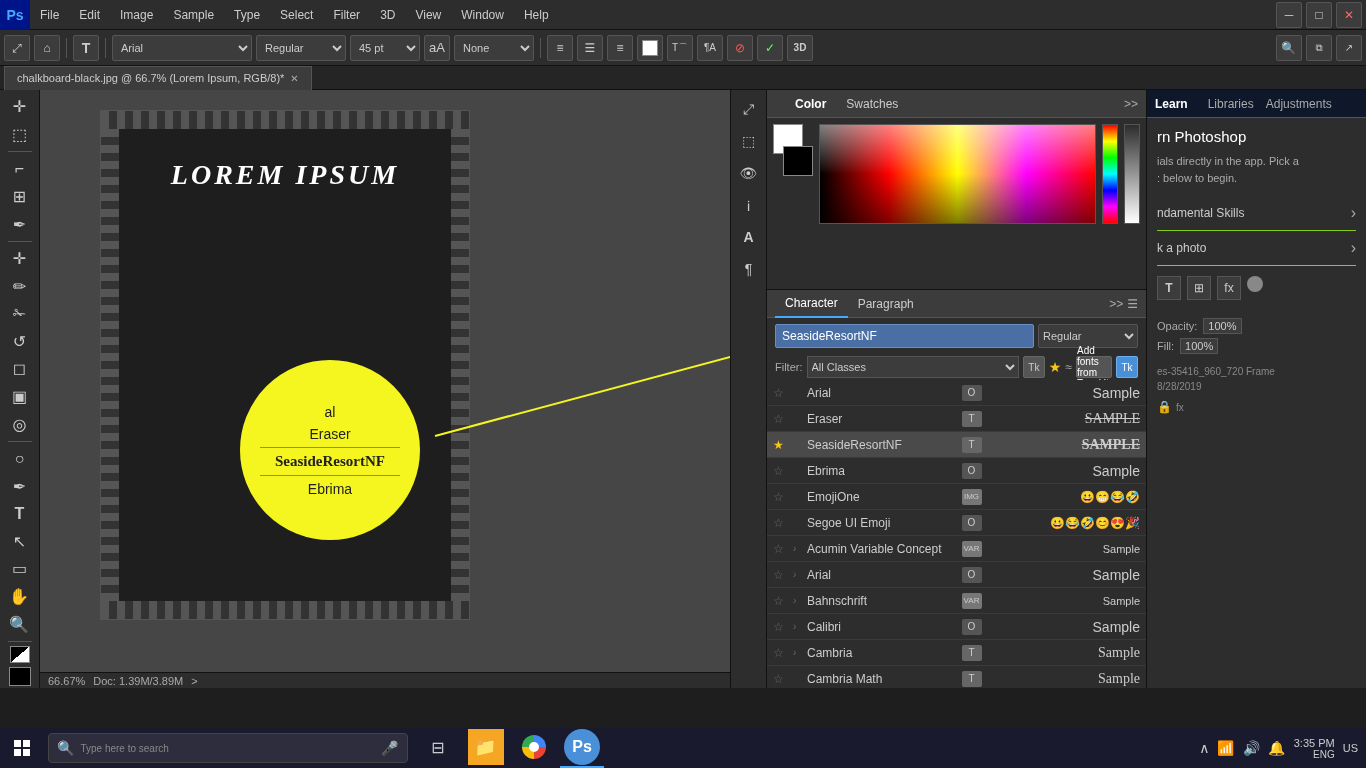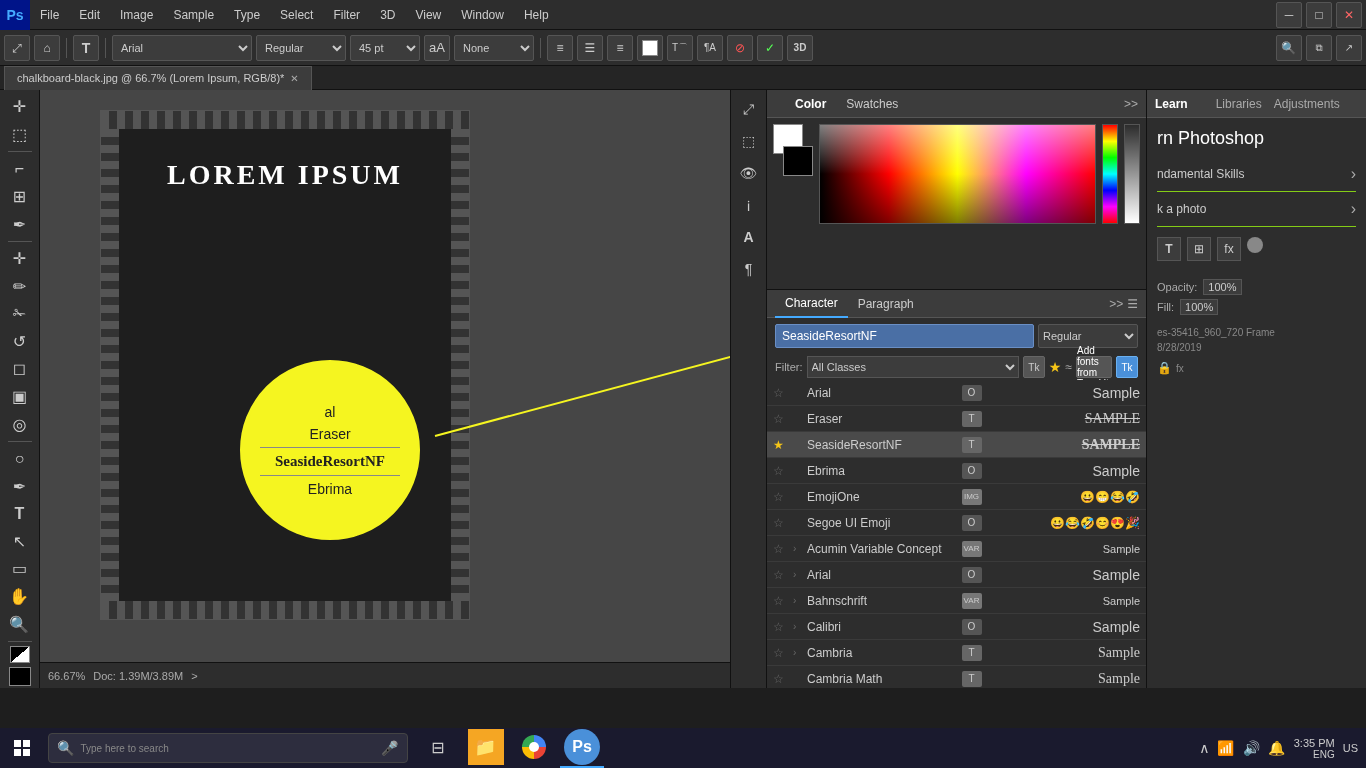--- a/index.html
+++ b/index.html
@@ -88,21 +88,21 @@
     .taskbar-app { width: 44px; height: 40px; display: flex; align-items: center; justify-content: center; cursor: pointer; border-bottom: 2px solid transparent; }
     .taskbar-app.active { border-bottom: 2px solid #4af; }
     #taskbar-right { margin-left: auto; display: flex; align-items: center; gap: 8px; padding-right: 8px; font-size: 11px; color: #ccc; }
     .tray-icon { font-size: 14px; color: #ccc; cursor: pointer; }
 
     
     .border-top, .border-bottom { height: 18px; background: repeating-linear-gradient(90deg, #555 0px, #555 8px, #333 8px, #333 16px); }
     .border-sides { display: flex; flex: 1; }
     .border-left, .border-right { width: 18px; background: repeating-linear-gradient(180deg, #555 0px, #555 8px, #333 8px, #333 16px); }
     .canvas-bg { flex: 1; background: #1e1e1e; position: relative; }
-    .lorem-text { position: absolute; top: 30px; left: 0; right: 0; text-align: center; font-family: 'Arial Black', serif; font-size: 28px; font-weight: 900; color: #fff; letter-spacing: 3px; text-transform: uppercase; }
+    .lorem-text { position: absolute; top: 30px; left: 0; right: 0; text-align: center; font-family: 'Arial Black', serif; font-size: 28px; font-weight: 900; color: #fff; letter-spacing: 3px; text-transform: uppercase; font-style: italic; }
 
     
     #font-list::-webkit-scrollbar { width: 8px; }
     #font-list::-webkit-scrollbar-track { background: #2d2d2d; }
     #font-list::-webkit-scrollbar-thumb { background: #555; border-radius: 4px; }
 
     .color-swatches { width: 20px; height: 20px; background: linear-gradient(to bottom right, #000 50%, #fff 50%); border: 1px solid #888; }
 
     .ps-icon-circle { width: 36px; height: 36px; border-radius: 50%; background: #4a90d9; display: flex; align-items: center; justify-content: center; font-weight: bold; color: #fff; font-size: 16px; }
     .explorer-icon { width: 36px; height: 36px; background: #f5a623; display: flex; align-items: center; justify-content: center; font-size: 18px; }
@@ -227,21 +227,21 @@
         <div class="zoom-font-item">al</div>
         <div class="zoom-font-item">Eraser</div>
         <div class="zoom-line"></div>
         <div class="zoom-font-item zoom-font-seaside selected">SeasideResortNF</div>
         <div class="zoom-line"></div>
         <div class="zoom-font-item">Ebrima</div>
       </div>
 
       <div style="position:absolute;top:345px;left:395px;width:340px;height:2px;background:#f5f520;transform:rotate(-15deg);transform-origin:left center;z-index:9;"></div>
 
-      <div style="position:absolute;bottom:0;left:0;right:0;height:26px;background:#2d2d2d;border-top:1px solid #111;display:flex;align-items:center;padding:0 8px;gap:8px;font-size:11px;color:#aaa;">
+      <div style="position:absolute;bottom:0;left:0;right:0;height:16px;background:#2d2d2d;border-top:1px solid #111;display:flex;align-items:center;padding:0 8px;gap:8px;font-size:11px;color:#aaa;">
         <span>66.67%</span>
         <span>Doc: 1.39M/3.89M</span>
         <span>&gt;</span>
       </div>
     </div>
 
     <div style="width:36px;background:#2d2d2d;border-left:1px solid #111;display:flex;flex-direction:column;align-items:center;padding-top:4px;gap:2px;">
       <div class="side-icon">⤢</div>
       <div class="side-icon">⬚</div>
       <div class="side-icon">👁</div>
@@ -400,27 +400,31 @@
             <span class="font-type-icon" style="background:#666;">T</span>
             <span class="font-sample" style="font-family:serif;">Sample</span>
           </div>
 
         </div>
       </div>
 
     </div>
 
     <div style="width:220px;background:#2d2d2d;border-left:1px solid #111;display:flex;flex-direction:column;overflow:hidden;flex-shrink:0;">
-      <div style="display:flex;align-items:center;background:#404040;height:28px;padding:0 8px;border-bottom:1px solid #555;gap:4px;">
+      <div style="display:flex;align-items:center;background:#0f172a;height:28px;padding:0 8px;border-bottom:1px solid #555;gap:4px;">
         <div style="font-size:12px;color:#fff;font-weight:bold;cursor:pointer;">Learn</div>
-        <div style="font-size:12px;color:#aaa;cursor:pointer;margin-left:24px;">Libraries</div>
+        <div style="font-size:12px;color:#aaa;cursor:pointer;margin-left:16px;">Libraries</div>
         <div style="font-size:12px;color:#aaa;cursor:pointer;margin-left:8px;">Adjustments</div>
       </div>
       <div style="padding:10px;">
-        <div style="font-size:18px;color:#fff;margin-bottom:8px;">rn Photoshop</div>
+        <div style="font-size:15px;color:#fff;margin-bottom:8px;">rn Photoshop</div>
+        <div style="font-size:11px;color:#aaa;line-height:1.5;margin-bottom:10px;">
+          <span>ials directly in the app. Pick a</span><br>
+          <span>: below to begin.</span>
+        </div>
         <div class="learn-section">
           <span style="font-size:12px;color:#ccc;">ndamental Skills</span>
           <span style="color:#aaa;font-size:16px;">›</span>
         </div>
         <div class="learn-section">
           <span style="font-size:12px;color:#ccc;">k a photo</span>
           <span style="color:#aaa;font-size:16px;">›</span>
         </div>
         <div style="display:flex;gap:6px;margin-top:10px;">
           <div class="learn-tool-icon" style="font-weight:bold;">T</div>

